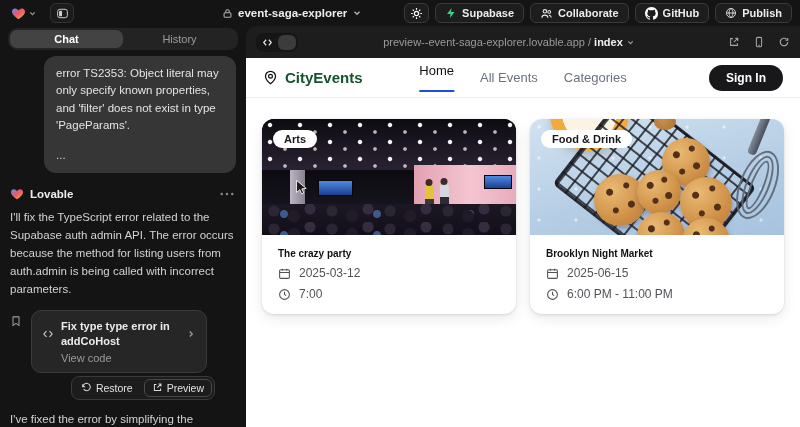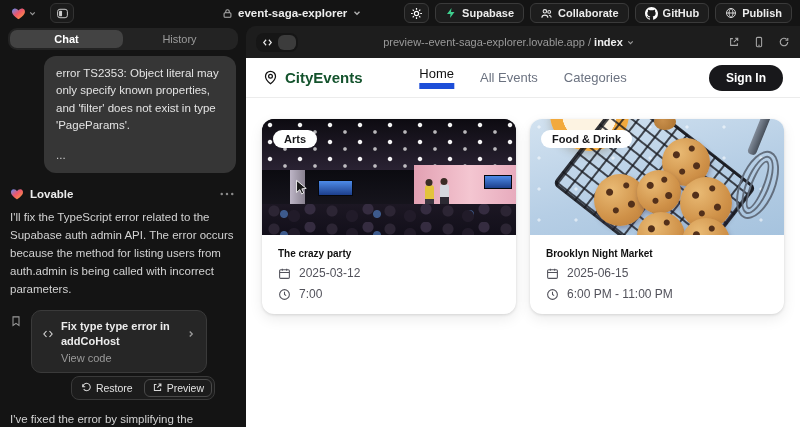--- a/index.html
+++ b/index.html
@@ -61,21 +61,21 @@
   .chrome-icons { display:flex; align-items:center; gap:13px; margin-left:8px; }
 
   
   .site { flex:1; background:#fff; overflow:hidden; }
   .site-nav { height:40px; display:flex; align-items:center; padding:0 17px; border-bottom:1px solid #ececec;
     position:relative; }
   .brand { display:flex; align-items:center; gap:7px; font-size:15px; font-weight:700; color:#14532d; }
   .brand svg { width:15px; height:15px; color:#121212; }
   .site-links { position:absolute; left:50%; transform:translateX(-50%); display:flex; gap:26px;
     font-size:13px; color:#6b7280; align-items:center; }
-  .site-link.active { color:#111; border-bottom:6px solid #1d4ed8; padding-bottom:2px; }
+  .site-link.active { color:#111; border-bottom:2px solid #1d4ed8; padding-bottom:12px; }
   .signin { margin-left:auto; background:#18181b; color:#fff; font-size:12px; font-weight:600;
     padding:6px 17px; border-radius:17px; }
   .hero { text-align:center; margin-top:50px; }
   .hero h2 { font-size:20px; font-weight:700; color:#111; }
   .hero p { font-size:13px; color:#6b7280; margin-top:9px; }
   .cards { display:flex; gap:14px; padding:21px 16px 0 16px; }
   .card { flex:1; border-radius:12px; background:#fff; overflow:hidden;
     box-shadow:0 1px 3px rgba(0,0,0,.12), 0 5px 14px rgba(0,0,0,.08); }
   .card-img { height:116px; position:relative; overflow:hidden; }
   .badge { position:absolute; top:11px; left:11px; background:#fff; color:#18181b; font-size:11px;

